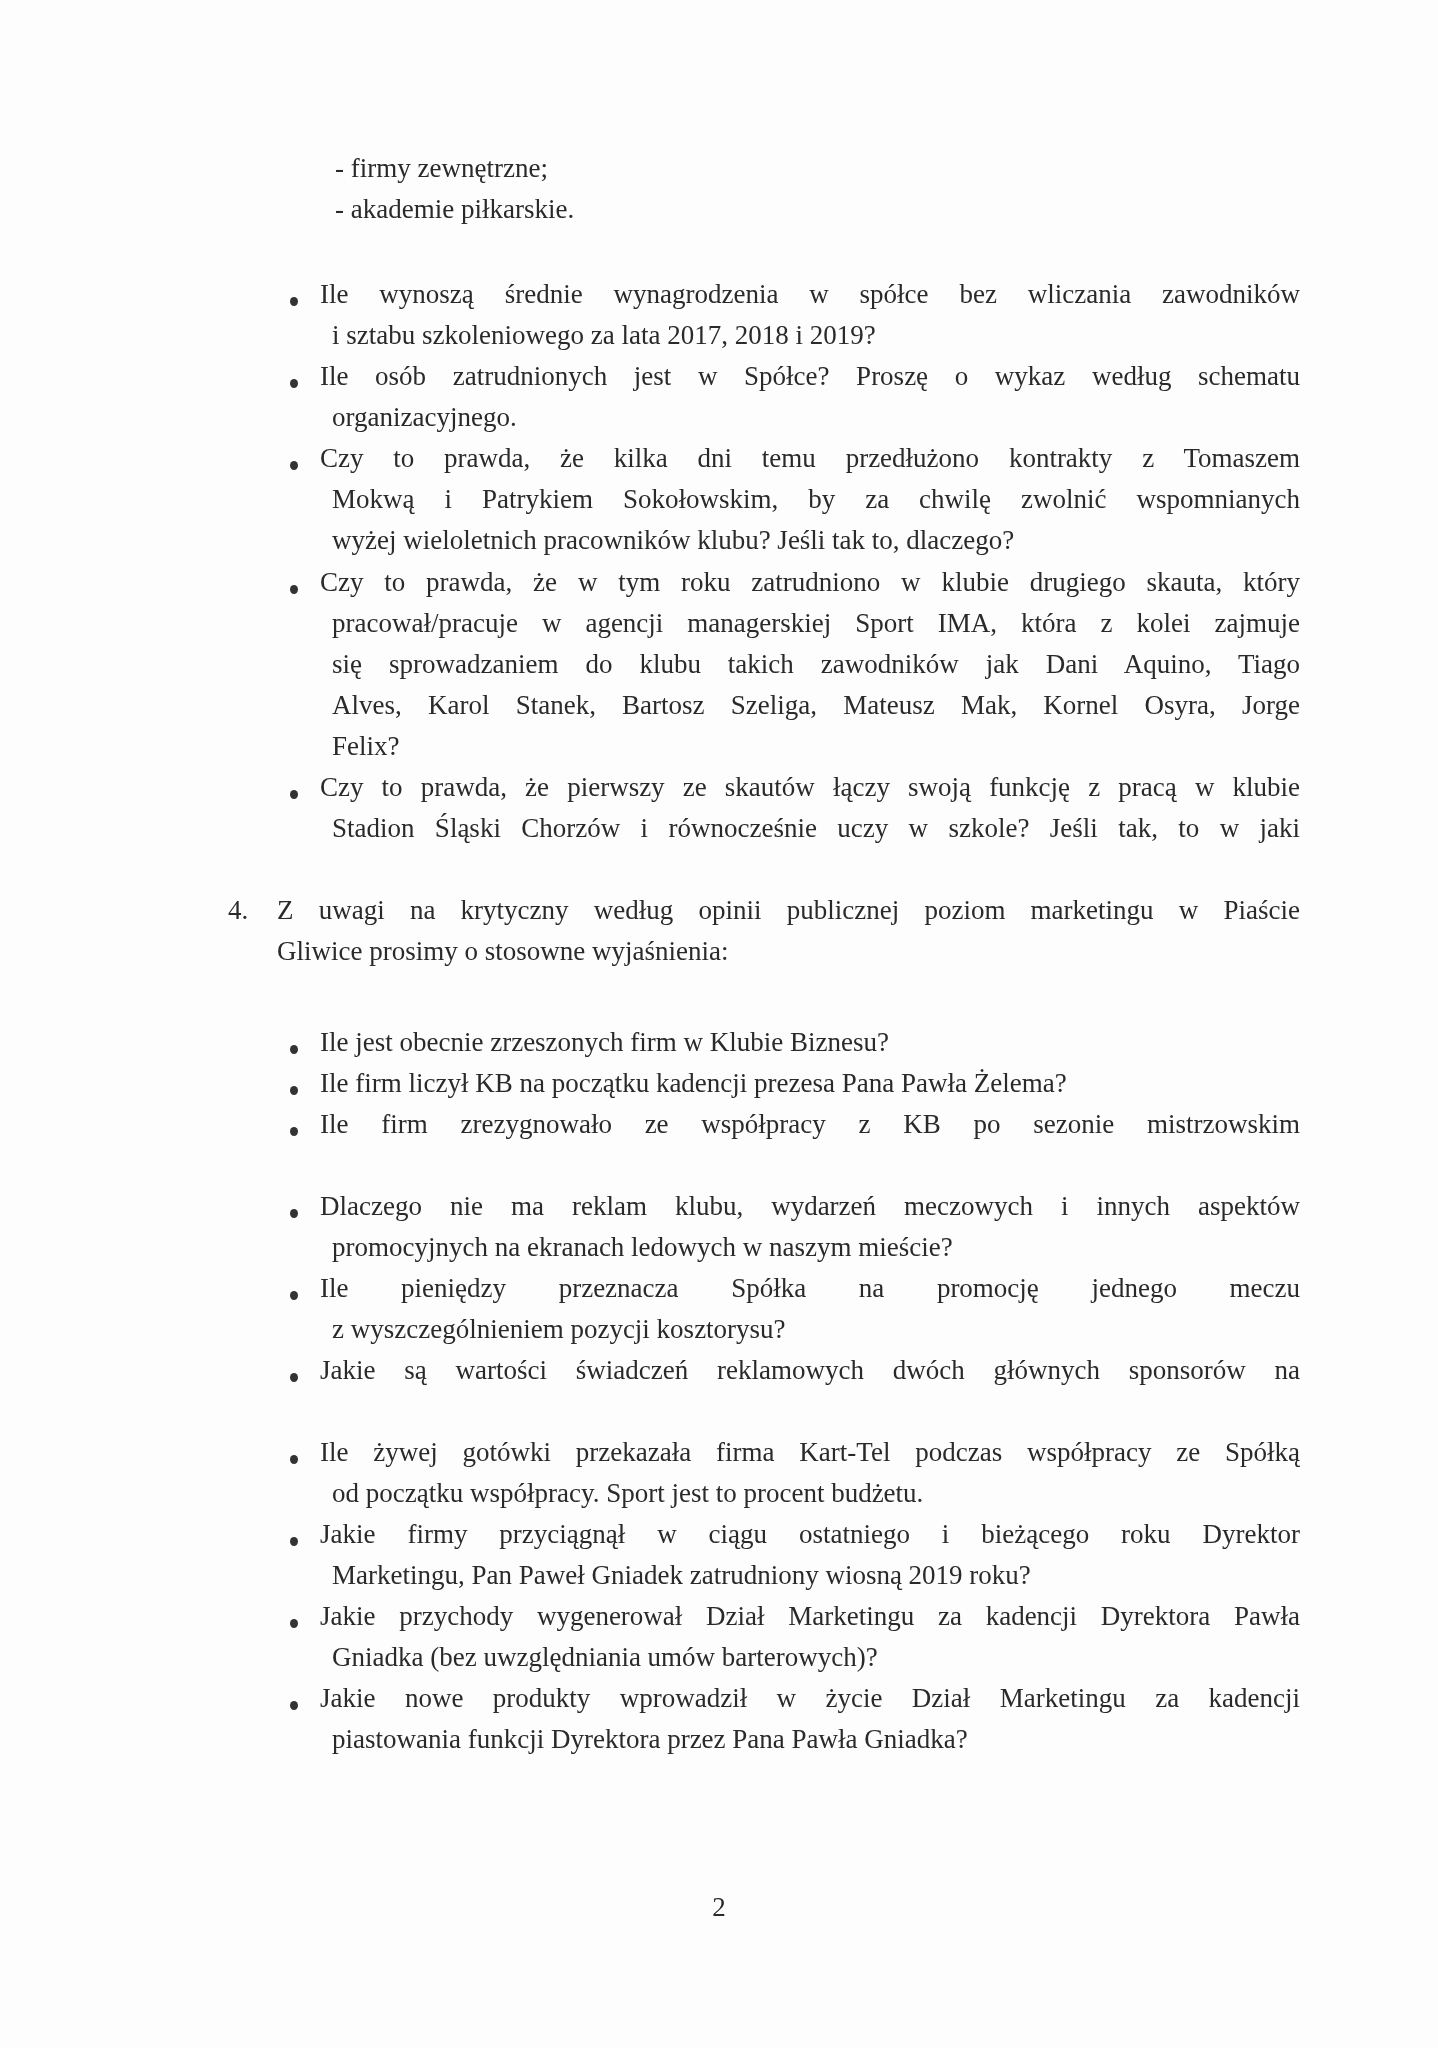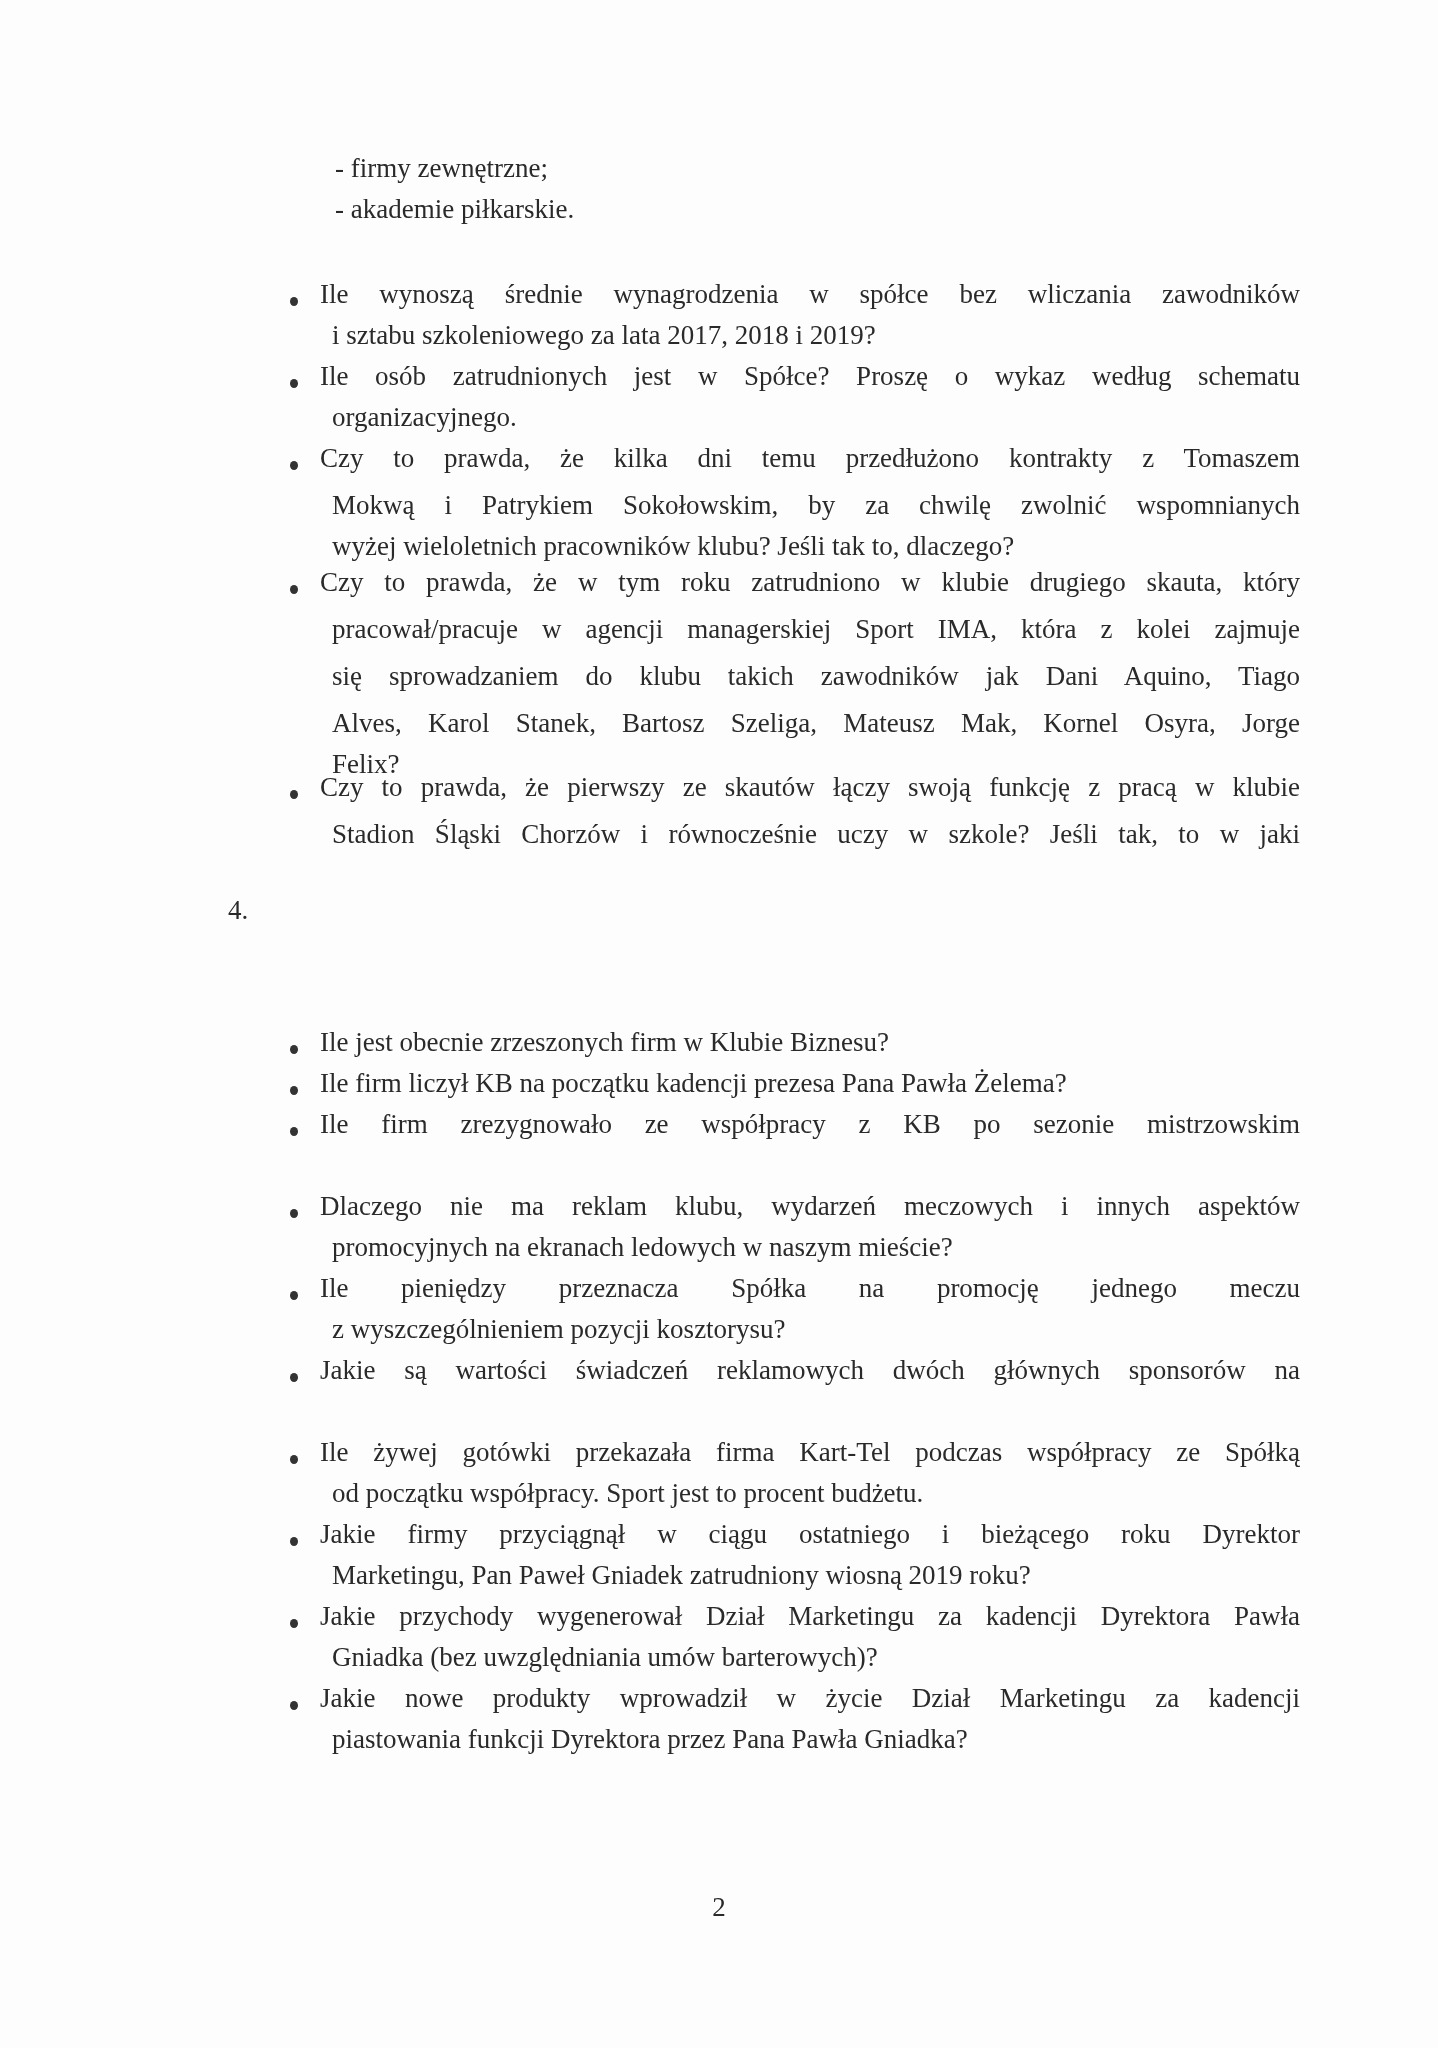--- a/index.html
+++ b/index.html
@@ -5,21 +5,21 @@
   html, body { margin: 0; padding: 0; background: #ffffff; }
   body { width: 1438px; height: 2048px; position: relative; overflow: hidden;
          font-family: "Liberation Serif", "DejaVu Serif", serif; color: #2a2a2a; }
   .page { position: absolute; left: 0; top: 0; width: 1438px; height: 2048px; background: #fdfdfd; }
   .line { position: absolute; font-size: 27px; line-height: 41px; white-space: nowrap; }
   .bullet-dot { position: absolute; width: 8px; height: 9px; border-radius: 50%; background: #333; }
   .item { position: absolute; left: 320px; width: 980px; font-size: 27px; line-height: 41px; }
   .item .l { display: block; height: 41px; overflow: hidden; }
   .item .l.j { text-align: justify; text-align-last: justify; }
   .item .l.c { padding-left: 12px; }
-  .item .l.c.j { padding-left: 12px; margin-top: 6px; }
+  .item .l.c.j { padding-left: 12px; }
   .num { position: absolute; left: 228px; font-size: 27px; line-height: 41px; }
   .num-text { position: absolute; left: 277px; width: 1023px; font-size: 27px; line-height: 41px; }
   .num-text .l { display: block; height: 41px; }
   .num-text .l.j { text-align: justify; text-align-last: justify; }
   .pagenum { position: absolute; left: 0; width: 1438px; top: 1887px; text-align: center; font-size: 27px; line-height: 41px; }
   .sub { left: 335px; }
 </style>
 </head>
 <body>
 
@@ -59,20 +59,24 @@
     </div>
 
     <span class="bullet-dot" style="left:290px;top:790px"></span>
     <div class="item" style="top:767px">
       <span class="l j">Czy to prawda, że pierwszy ze skautów łączy swoją funkcję z pracą w klubie</span>
       <span class="l c j">Stadion Śląski Chorzów i równocześnie uczy w szkole? Jeśli tak, to w jaki</span>
     </div>
   </div>
 
   <div class="num" style="top:890px">4.</div>
+  <div class="num-text" style="top:890px">
+    <span class="l j">Z uwagi na krytyczny według opinii publicznej poziom marketingu w Piaście</span>
+    <span class="l">Gliwice prosimy o stosowne wyjaśnienia:</span>
+  </div>
 
   <div>
 
     <span class="bullet-dot" style="left:290px;top:1045px"></span>
     <div class="item" style="top:1022px">
       <span class="l">Ile jest obecnie zrzeszonych firm w Klubie Biznesu?</span>
     </div>
 
     <span class="bullet-dot" style="left:290px;top:1086px"></span>
     <div class="item" style="top:1063px">

